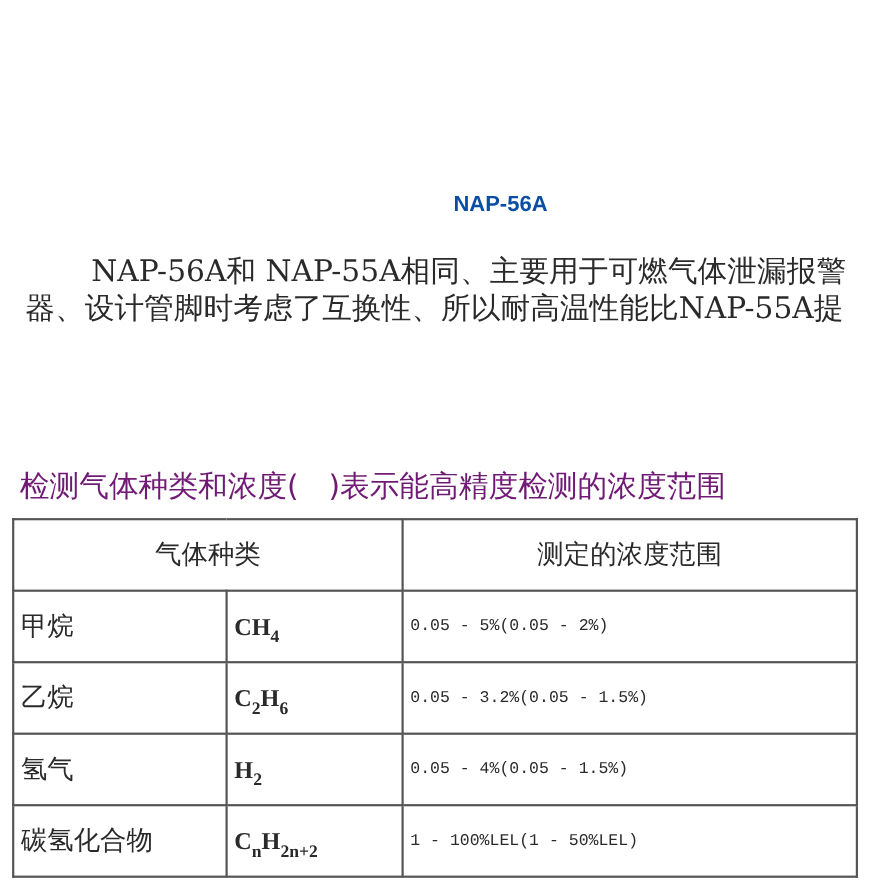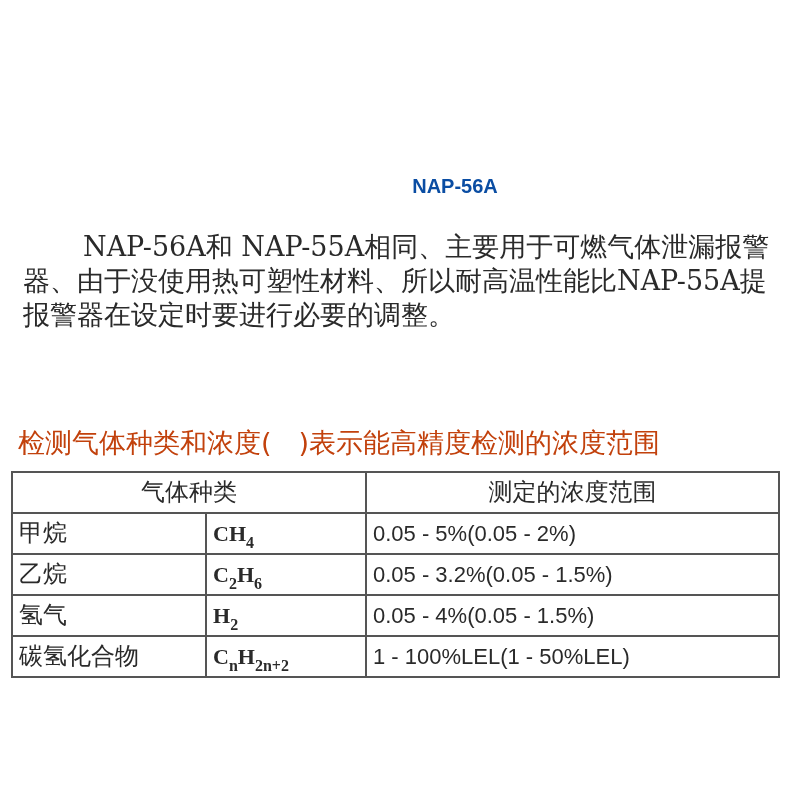--- a/index.html
+++ b/index.html
@@ -44,76 +44,75 @@
       padding-left: 60px;
     }
     .caption {
       position: absolute;
       left: 18px;
       top: 425px;
       white-space: nowrap;
       font-family: "DejaVu Sans", "Liberation Sans", sans-serif;
       font-size: 27px;
       line-height: 36px;
-      color: #c2410c;
+      color: #701a75;
     }
     table.gas-table {
       position: absolute;
       left: 11px;
       top: 471px;
       width: 769px;
       border-collapse: collapse;
       font-family: "DejaVu Serif", "Liberation Serif", serif;
       font-size: 23px;
       color: #2a2a2a;
     }
     table.gas-table th,
     table.gas-table td {
       border: 2px solid #555555;
       height: 31px;
-      padding: 4px 6px;
+      padding: 16px 6px;
       line-height: 31px;
       white-space: nowrap;
       vertical-align: middle;
     }
     table.gas-table th {
       font-weight: normal;
       text-align: center;
       font-size: 24px;
     }
     table.gas-table td.name {
       width: 180px;
       font-size: 24px;
     }
     table.gas-table td.formula {
       width: 146px;
       font-family: "Liberation Serif", "DejaVu Serif", serif;
       font-size: 22px;
       font-weight: bold;
     }
     table.gas-table td.range {
-      font-family: Liberation Sans, sans-serif;
-      font-size: 22px;
+      font-family: Liberation Mono, monospace;
+      font-size: 15px;
       letter-spacing: 0px;
     }
     table.gas-table sub {
       font-size: 16px;
       vertical-align: -7px;
       line-height: 0;
     }
   </style>
 </head>
 <body>
 
 <div class="title">NAP-56A</div>
 
 <div class="para">
   <span class="line indent">NAP-56A和 NAP-55A相同、主要用于可燃气体泄漏报警</span>
-  <span class="line">器、由于没使用热可塑性材料、所以耐高温性能比NAP-55A提</span>
-  <span class="line">报警器在设定时要进行必要的调整。</span>
+  <span class="line">器、设计管脚时考虑了互换性、所以耐高温性能比NAP-55A提</span>
 </div>
 
 <div class="caption">检测气体种类和浓度(　)表示能高精度检测的浓度范围</div>
 
 <table class="gas-table">
   <thead>
     <tr>
       <th colspan="2">气体种类</th>
       <th>测定的浓度范围</th>
     </tr>

